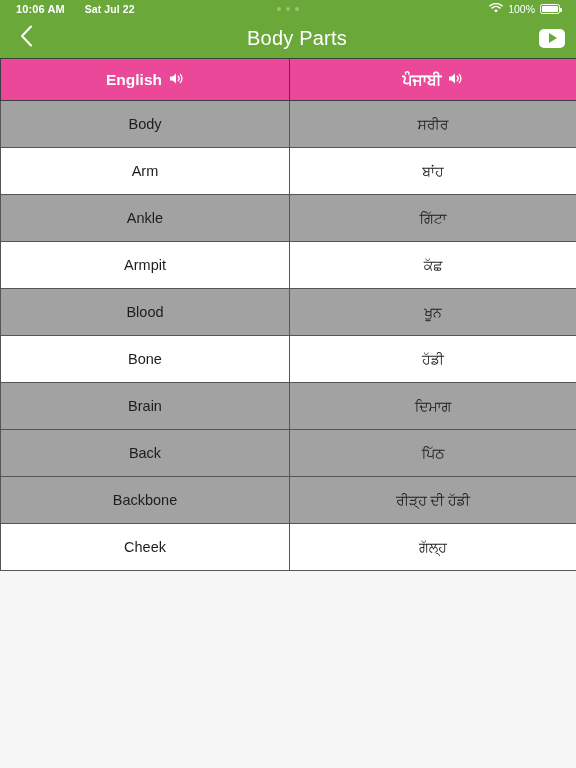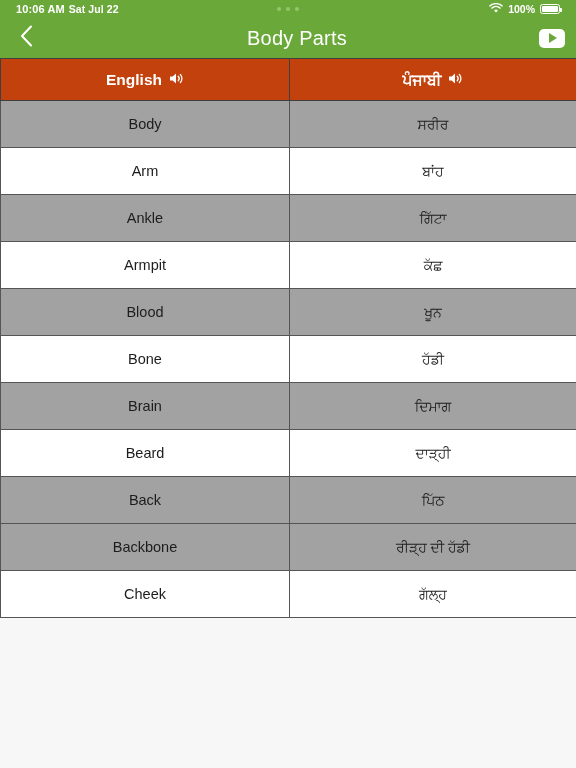--- a/index.html
+++ b/index.html
@@ -12,32 +12,32 @@
   #app { width:576px; height:768px; position:relative; background:#f7f7f8; }
 
   
   .statusbar {
     height:18px; background:#6aa83a; color:#fff;
     display:flex; align-items:center;
     font-size:11px; font-weight:bold;
     padding:0 16px; position:relative;
   }
   .sb-time { letter-spacing:0.1px; }
-  .sb-date { margin-left:4px; font-size:10.5px; letter-spacing:0.1px;text-align:center; }
+  .sb-date { margin-left:20px; font-size:10.5px; letter-spacing:0.1px;text-align:center; }
   .sb-dots {
     position:absolute; left:50%; top:50%;
     transform:translate(-50%,-50%);
     display:flex; gap:5px;
   }
   .sb-dots i { width:4px; height:4px; border-radius:50%; background:#94c46d; display:block; }
   .sb-right {
     margin-left:auto; display:flex; align-items:center; gap:5px;
   }
   .wifi-icon { display:block; }
-  .sb-batt-pct { font-size:10.5px; font-weight:bold; }
+  .sb-batt-pct { font-size:10.5px; font-weight:normal; }
   .batt {
     width:20px; height:10px; border:1.2px solid #fff; border-radius:2.5px;
     position:relative; display:block;
   }
   .batt::after {
     content:""; position:absolute; right:-3px; top:3px;
     width:1.8px; height:4px; background:#fff; border-radius:0 1px 1px 0;
   }
   .batt i { position:absolute; left:1px; top:1px; bottom:1px; width:15.6px; background:#fff; border-radius:1px; display:block; }
 
@@ -78,21 +78,21 @@
   .tbl col.c1 { width:289px; }
   .tbl col.c2 { width:287px; }
   .tbl th, .tbl td {
     border:1.5px solid #555;
     text-align:center; vertical-align:middle;
     height:47px;
     font-size:14.5px; color:#1d1d1d;
     padding:0 6px;
   }
   .tbl th {
-    background:#c2410c; color:#fff;
+    background:#ec4899; color:#fff;
     font-weight:bold; font-size:15.5px;
     height:42px;
     border-color:#3f3f3f;
   }
   .hdr-inner { display:inline-flex; align-items:center; gap:7px; justify-content:center; }
   tr.alt td { background:#a2a2a2; }
   tr.norm td { background:#fff; }
   td.pa { font-size:14px; }
   .spk { display:inline-block; }
 </style>
@@ -196,24 +196,20 @@
             <td class="pa">ਖੂਨ</td>
           </tr>
           <tr class="norm">
             <td>Bone</td>
             <td class="pa">ਹੱਡੀ</td>
           </tr>
           <tr class="alt">
             <td>Brain</td>
             <td class="pa">ਦਿਮਾਗ</td>
           </tr>
-          <tr class="norm">
-            <td>Beard</td>
-            <td class="pa">ਦਾੜ੍ਹੀ</td>
-          </tr>
           <tr class="alt">
             <td>Back</td>
             <td class="pa">ਪਿੱਠ</td>
           </tr>
           <tr class="alt">
             <td>Backbone</td>
             <td class="pa">ਰੀੜ੍ਹ ਦੀ ਹੱਡੀ</td>
           </tr>
           <tr class="norm">
             <td>Cheek</td>

